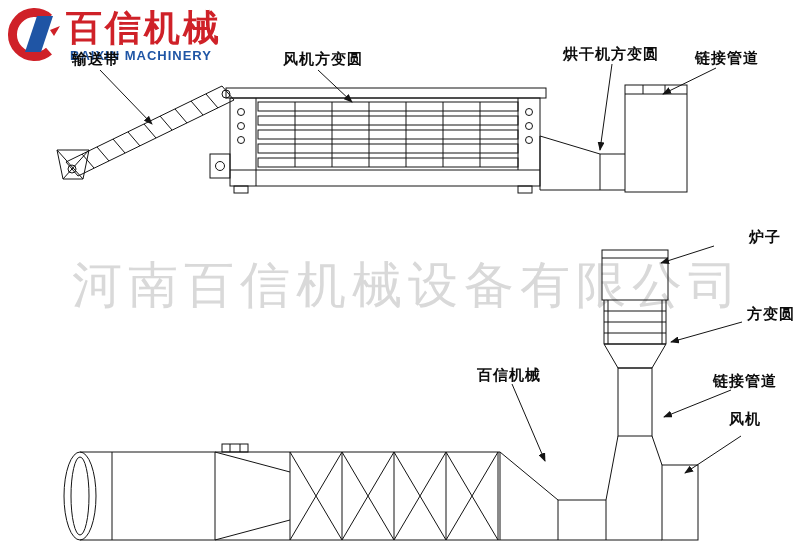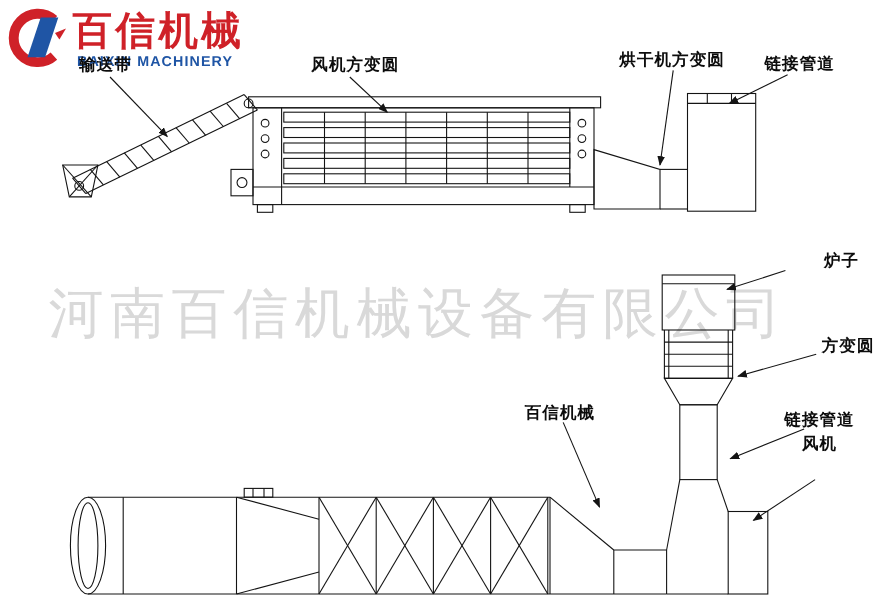--- a/index.html
+++ b/index.html
@@ -1,21 +1,21 @@
 <!DOCTYPE html>
 <html><head>
 <meta charset="utf-8">
 <style>
   html,body{margin:0;padding:0;background:#fff;}
   #stage{
     position:relative;width:800px;height:546px;background:#ffffff;overflow:hidden;
     font-family:"Liberation Sans","DejaVu Sans",sans-serif;
   }
   .watermark{
-    position:absolute;left:44px;top:252px;font-size:50px;letter-spacing:6px;
+    position:absolute;left:72px;top:252px;font-size:50px;letter-spacing:6px;
     color:#d9d9d9;white-space:nowrap;z-index:1;font-weight:400;
   }
   .logo{position:absolute;left:6px;top:4px;z-index:2;}
   .logo-cn{
     position:absolute;left:66px;top:4px;font-size:36px;font-weight:700;
     color:#cf2128;letter-spacing:3px;white-space:nowrap;z-index:2;
   }
   .logo-en{
     position:absolute;left:70px;top:48px;font-size:13px;font-weight:700;
     color:#1f55a5;letter-spacing:1px;white-space:nowrap;z-index:2;
@@ -179,16 +179,16 @@
     </g>
   </svg>
 
   <div class="lbl" style="left:72px;top:50px;">输送带</div>
   <div class="lbl" style="left:283px;top:50px;">风机方变圆</div>
   <div class="lbl" style="left:563px;top:45px;text-align:center;">烘干机方变圆</div>
   <div class="lbl" style="left:695px;top:49px;">链接管道</div>
   <div class="lbl" style="left:749px;top:228px;">炉子</div>
   <div class="lbl" style="left:747px;top:305px;">方变圆</div>
   <div class="lbl" style="left:713px;top:372px;">链接管道</div>
-  <div class="lbl" style="left:729px;top:394px;">风机</div>
+  <div class="lbl" style="left:729px;top:410px;">风机</div>
   <div class="lbl" style="left:477px;top:366px;">百信机械</div>
 
 </div>
 
 </body></html>

